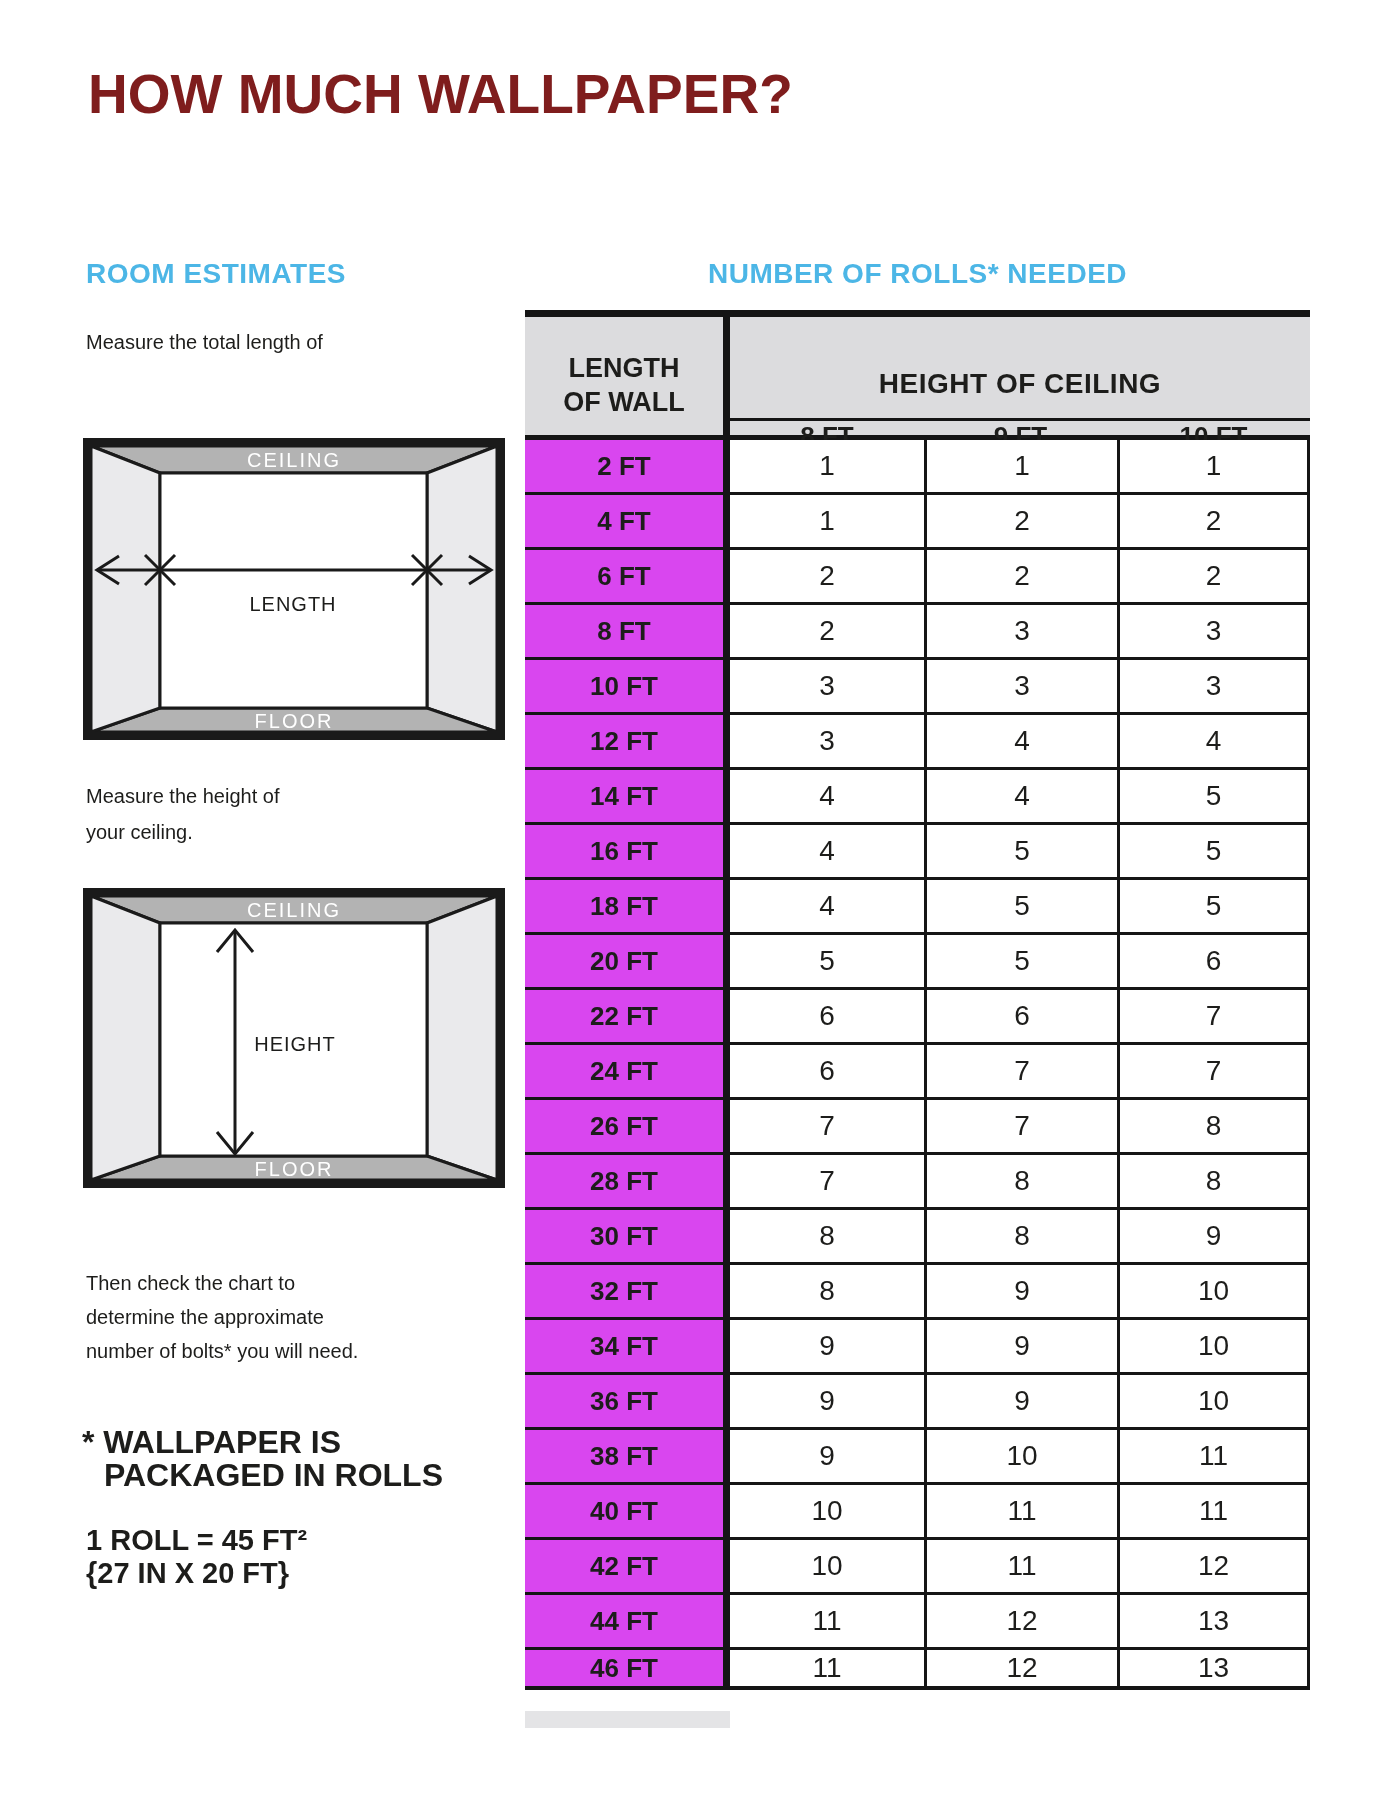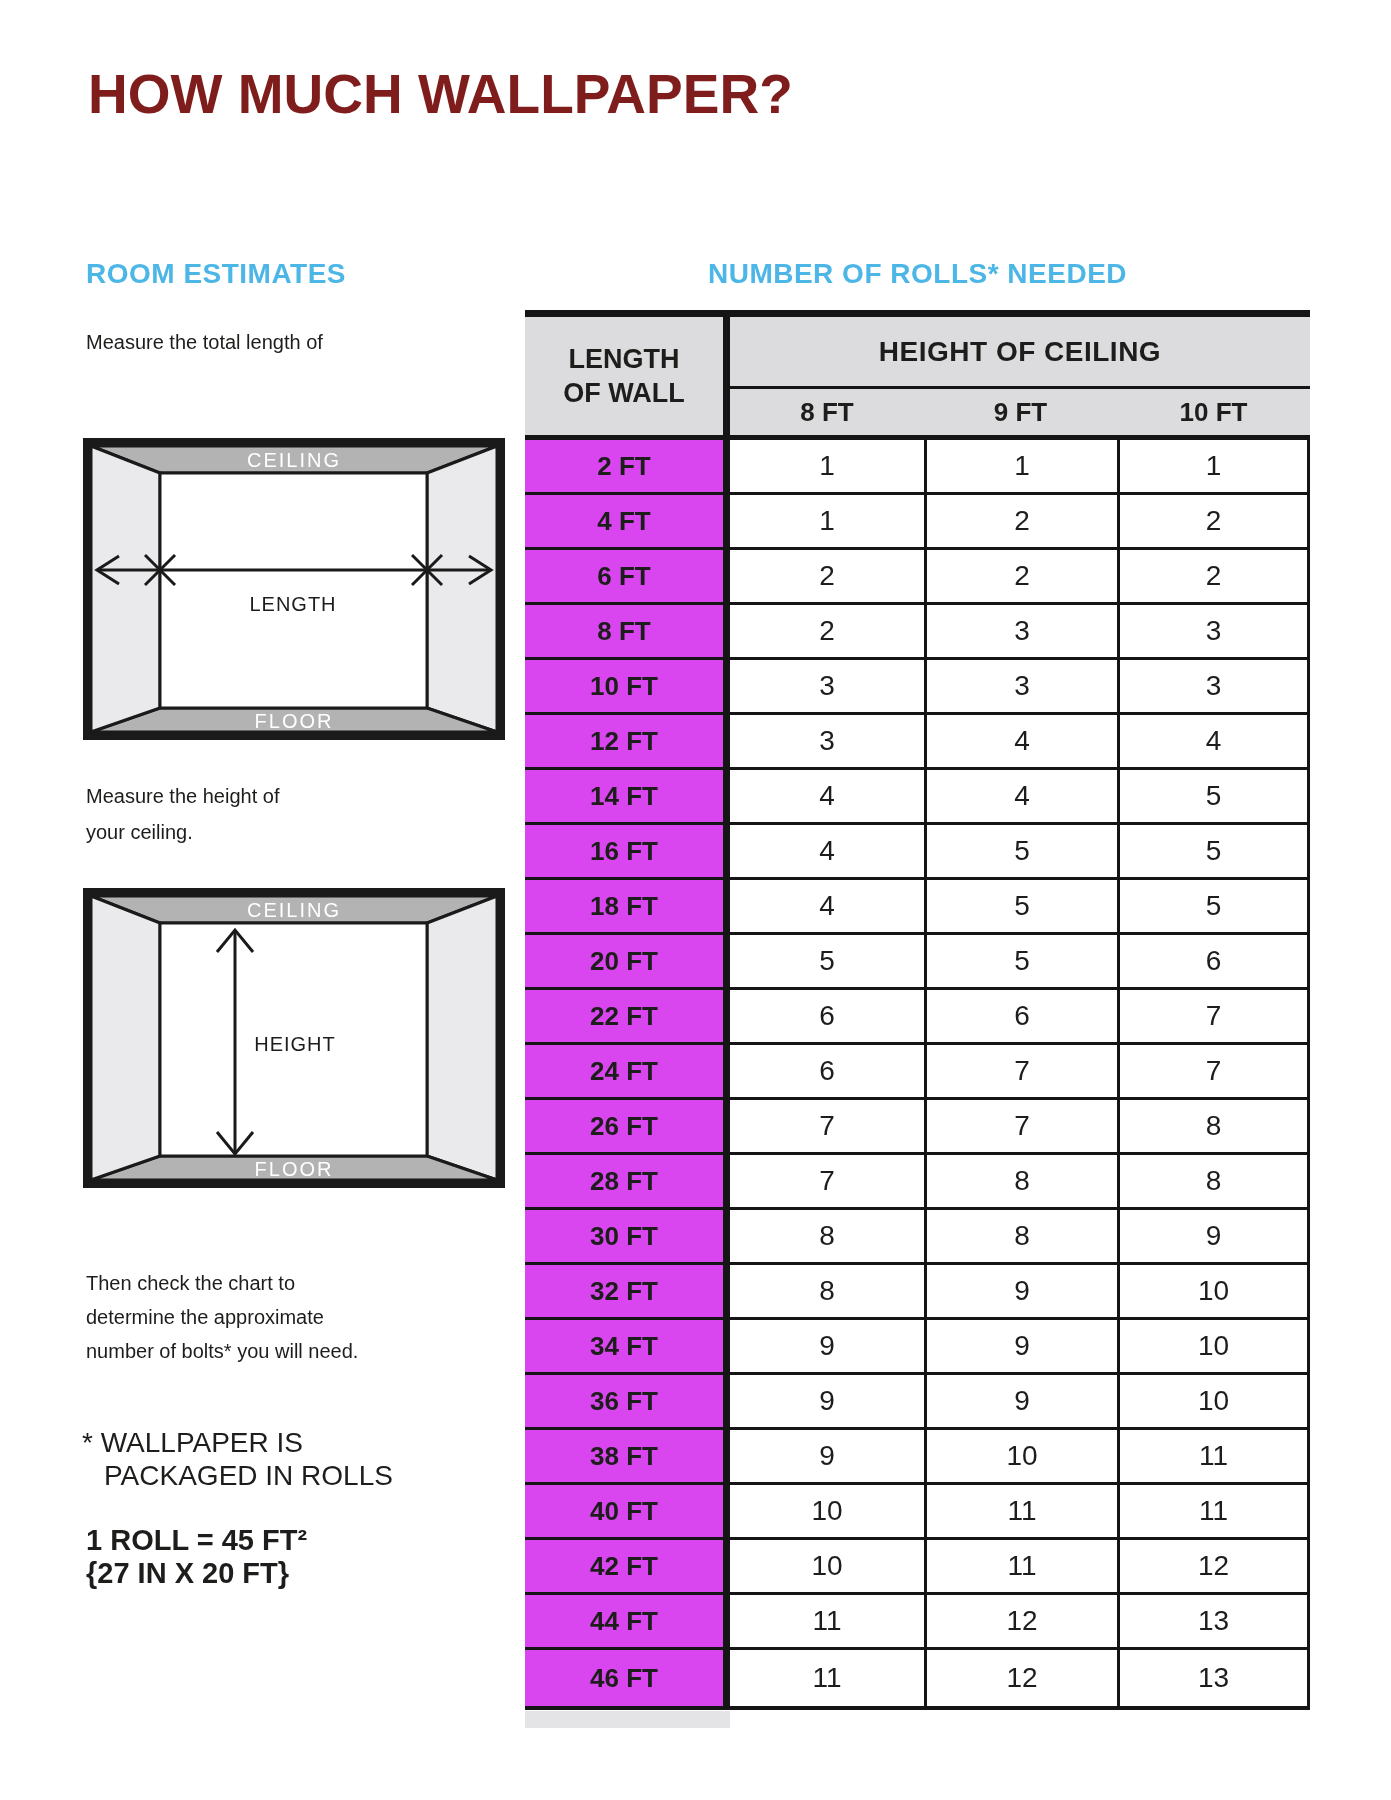--- a/index.html
+++ b/index.html
@@ -11,43 +11,43 @@
 
   .sec-head { position: absolute; font-size: 28px; font-weight: bold; color: #4cb6e6; letter-spacing: 0.5px; white-space: nowrap; }
   .room-estimates-head { left: 86px; top: 258px; }
   .table-title { left: 525px; top: 258px; width: 785px; text-align: center; }
 
   .para { position: absolute; left: 86px; font-size: 20px; line-height: 36px; color: #1d1d1b; }
   .para-1 { top: 324px; }
   .para-2 { top: 778px; }
   .para-3 { top: 1226px; line-height: 34px; margin-top: 40px; }
 
-  .note { position: absolute; left: 82px; top: 1426px; font-size: 28px; font-weight: normal; line-height: 33px; }
+  .note { position: absolute; left: 82px; top: 1426px; font-size: 32px; font-weight: bold; line-height: 33px; }
   .note .indent { padding-left: 22px; }
 
   .roll-info { position: absolute; left: 86px; top: 1524px; font-size: 29px; font-weight: bold; line-height: 33px; }
 
   .diagram { position: absolute; left: 83px; }
   .diagram-1 { top: 438px; }
   .diagram-2 { top: 888px; }
   .diagram text { font-family: "Liberation Sans", sans-serif; font-size: 20px; letter-spacing: 2px; }
   .diagram .facelabel { fill: #ffffff; }
   .diagram .measlabel { fill: #1d1d1b; letter-spacing: 1px; }
 
   
   .tbl { position: absolute; left: 525px; top: 310px; width: 785px; border-top: 7px solid #151515; border-bottom: 4px solid #151515; }
   .thead { display: grid; grid-template-columns: 205px 580px; height: 123px; border-bottom: 5px solid #151515; background: #dcdcde; }
   .corner { border-right: 7px solid #151515; display: flex; flex-direction: column; justify-content: center; text-align: center; font-weight: bold; font-size: 27px; line-height: 34px; }
-  .ghead { display: flex; flex-direction: column; }
+  .ghead { display: flex; flex-direction: column; margin-top: 32px; }
   .gtitle { height: 72px; border-bottom: 3px solid #151515; display: flex; align-items: center; justify-content: center; font-weight: bold; font-size: 28px; letter-spacing: 0.5px; }
   .subrow { flex: 1; display: grid; grid-template-columns: 194px 193px 193px; }
   .subrow > div { display: flex; align-items: center; justify-content: center; font-weight: bold; font-size: 26px; }
 
   .trow { display: grid; grid-template-columns: 205px 194px 193px 193px; height: 55px; border-bottom: 3px solid #151515; }
-  .trow:last-child { border-bottom: none; height: 56px; border-radius: 8px; }
+  .trow:last-child { border-bottom: none; height: 36px; border-radius: 8px; }
   .trow > div { display: flex; align-items: center; justify-content: center; font-size: 28px; background: #ffffff; }
   .trow .lc { background: #d946ef; border-right: 7px solid #151515; font-weight: bold; font-size: 26px; }
   .trow > div:nth-child(3), .trow > div:nth-child(4) { border-left: 3px solid #151515; }
   .trow > div:nth-child(4) { border-right: 3px solid #151515; }
 
   .strip { position: absolute; left: 525px; top: 1711px; width: 205px; height: 17px; background: #e4e4e6; }
 </style>
 </head>
 <body>
 

